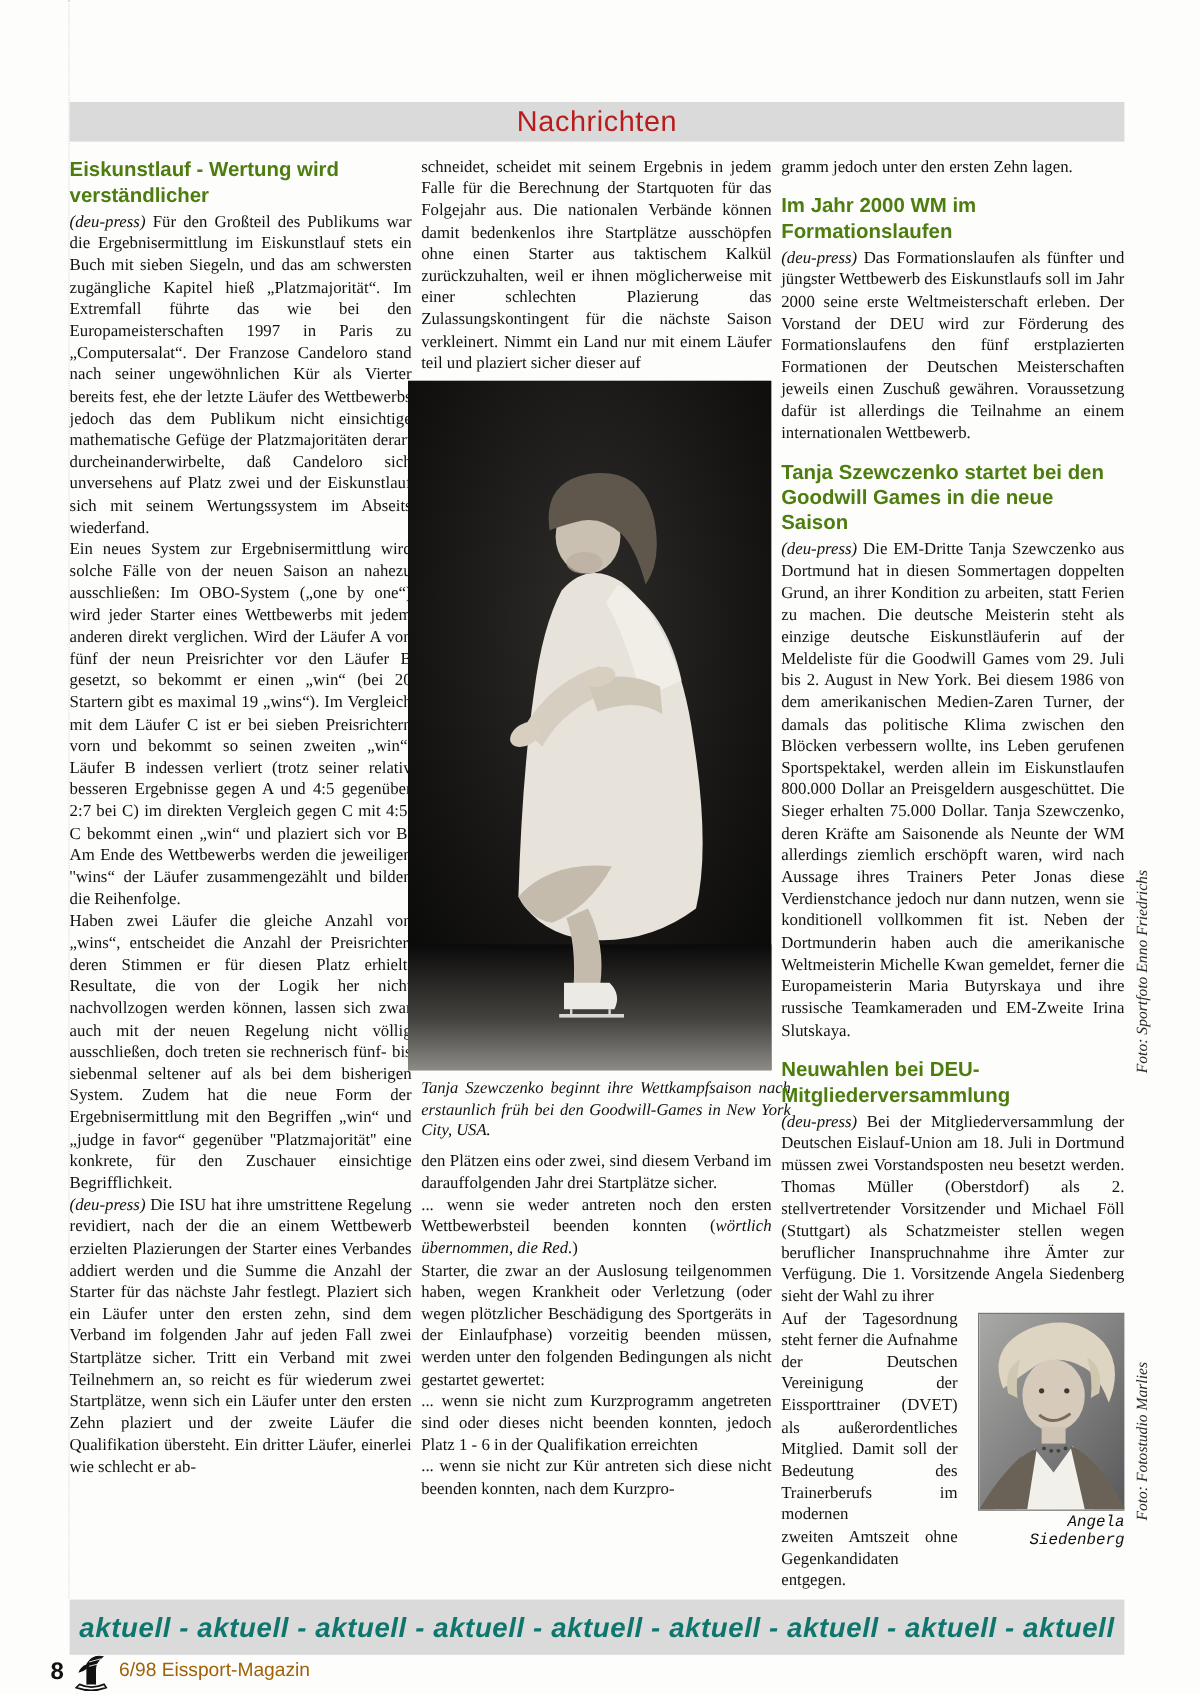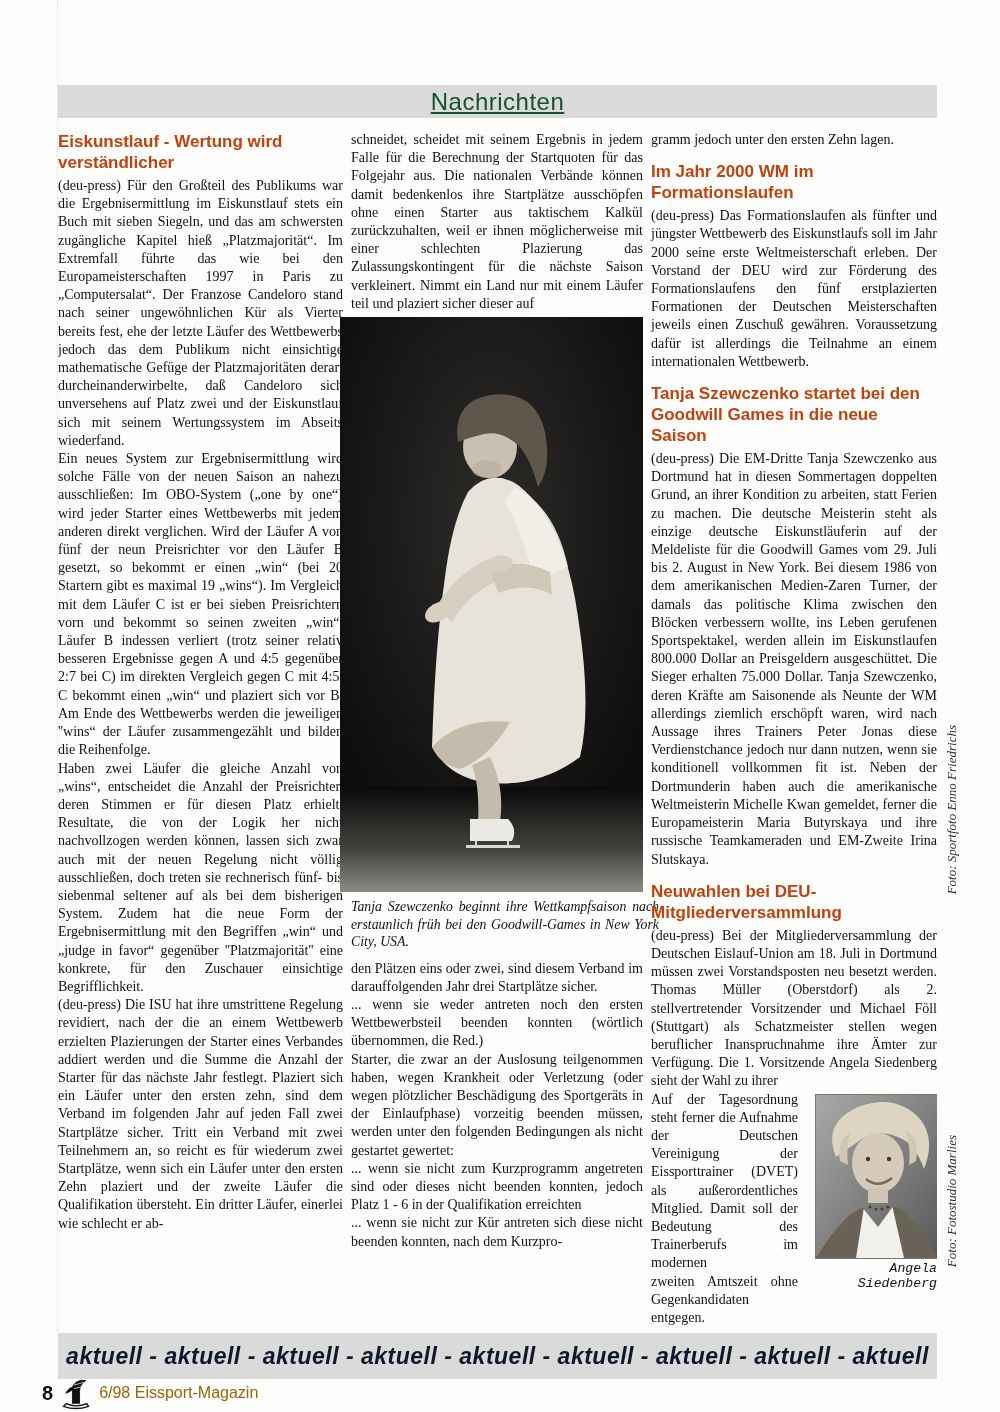--- a/index.html
+++ b/index.html
@@ -8,39 +8,39 @@
     font-family:"Liberation Serif", serif;position:relative;overflow:hidden;
   }
   .page{position:absolute;inset:0;background:#fdfdfc;}
   .perf-line{position:absolute;left:57px;top:0;height:1332px;border-left:1px dotted #c4c4c4;opacity:.55;}
 
   .header-band{
     position:absolute;left:58px;top:85px;width:879px;height:33px;background:#dadada;
     display:flex;align-items:center;justify-content:center;
   }
   .header-band .title{
-    font-family:"Liberation Sans", sans-serif;font-size:24px;color:#14532d;letter-spacing:.5px;text-decoration:underline;
+    font-family:"Liberation Sans", sans-serif;font-size:24px;color:#b91c1c;letter-spacing:.5px;
   }
 
   .columns{
     position:absolute;left:58px;top:131px;width:879px;height:1196px;
     display:flex;gap:8px;overflow:hidden;
   }
   .col{font-size:14px;line-height:18.2px;text-align:justify;}
   .col1{width:285px;}
   .col2{width:292px;}
   .col3{width:286px;}
   .col p{margin:0;}
   .headline{
     font-family:"Liberation Sans", sans-serif;font-weight:bold;font-size:17px;line-height:21px;
-    margin:12px 0 4px;text-align:left;color:#c2410c;
+    margin:12px 0 4px;text-align:left;color:#4d7c0f;
   }
   .col > :first-child{margin-top:0;}
   .b{font-weight:normal;}
-  .i{}
+  .i{font-style:italic;}
 
   .skater-fig{margin:4px 0 0 -11px;width:319px;}
   .skater-fig svg{display:block;width:303px;height:575px;}
   .caption{
     font-style:italic;font-size:13.8px;line-height:17.5px;margin:6px 0 9px 11px;text-align:justify;
   }
 
   .angela-fig{float:right;width:130px;margin:3px 0 2px 9px;font-family:Liberation Mono, monospace;}
   .angela-fig svg{display:block;width:122px;height:163px;margin-left:8px;border:1px solid #777;}
   .angela-caption{font-style:italic;font-size:13.2px;text-align:right;margin-top:2px;line-height:15px;}
@@ -51,21 +51,21 @@
   }
   .credit1{top:725px;}
   .credit2{top:1135px;}
 
   .footer-band{
     position:absolute;left:58px;top:1333px;width:879px;height:46px;background:#dadada;
     display:flex;align-items:center;justify-content:center;
   }
   .footer-band .band-text{
     font-family:"Liberation Sans", sans-serif;font-style:italic;font-weight:bold;
-    font-size:23px;color:#0f172a;letter-spacing:.5px;
+    font-size:23px;color:#0f766e;letter-spacing:.5px;
   }
 
   .page-footer{position:absolute;left:42px;top:1376px;display:flex;align-items:center;gap:7px;}
   .page-num{font-family:"Liberation Sans", sans-serif;font-weight:bold;font-size:20px;}
   .logo{width:32px;height:34px;}
   .issue{font-family:"Liberation Sans", sans-serif;font-size:16px;color:#a16207;}
 </style>
 </head>
 <body>
 

